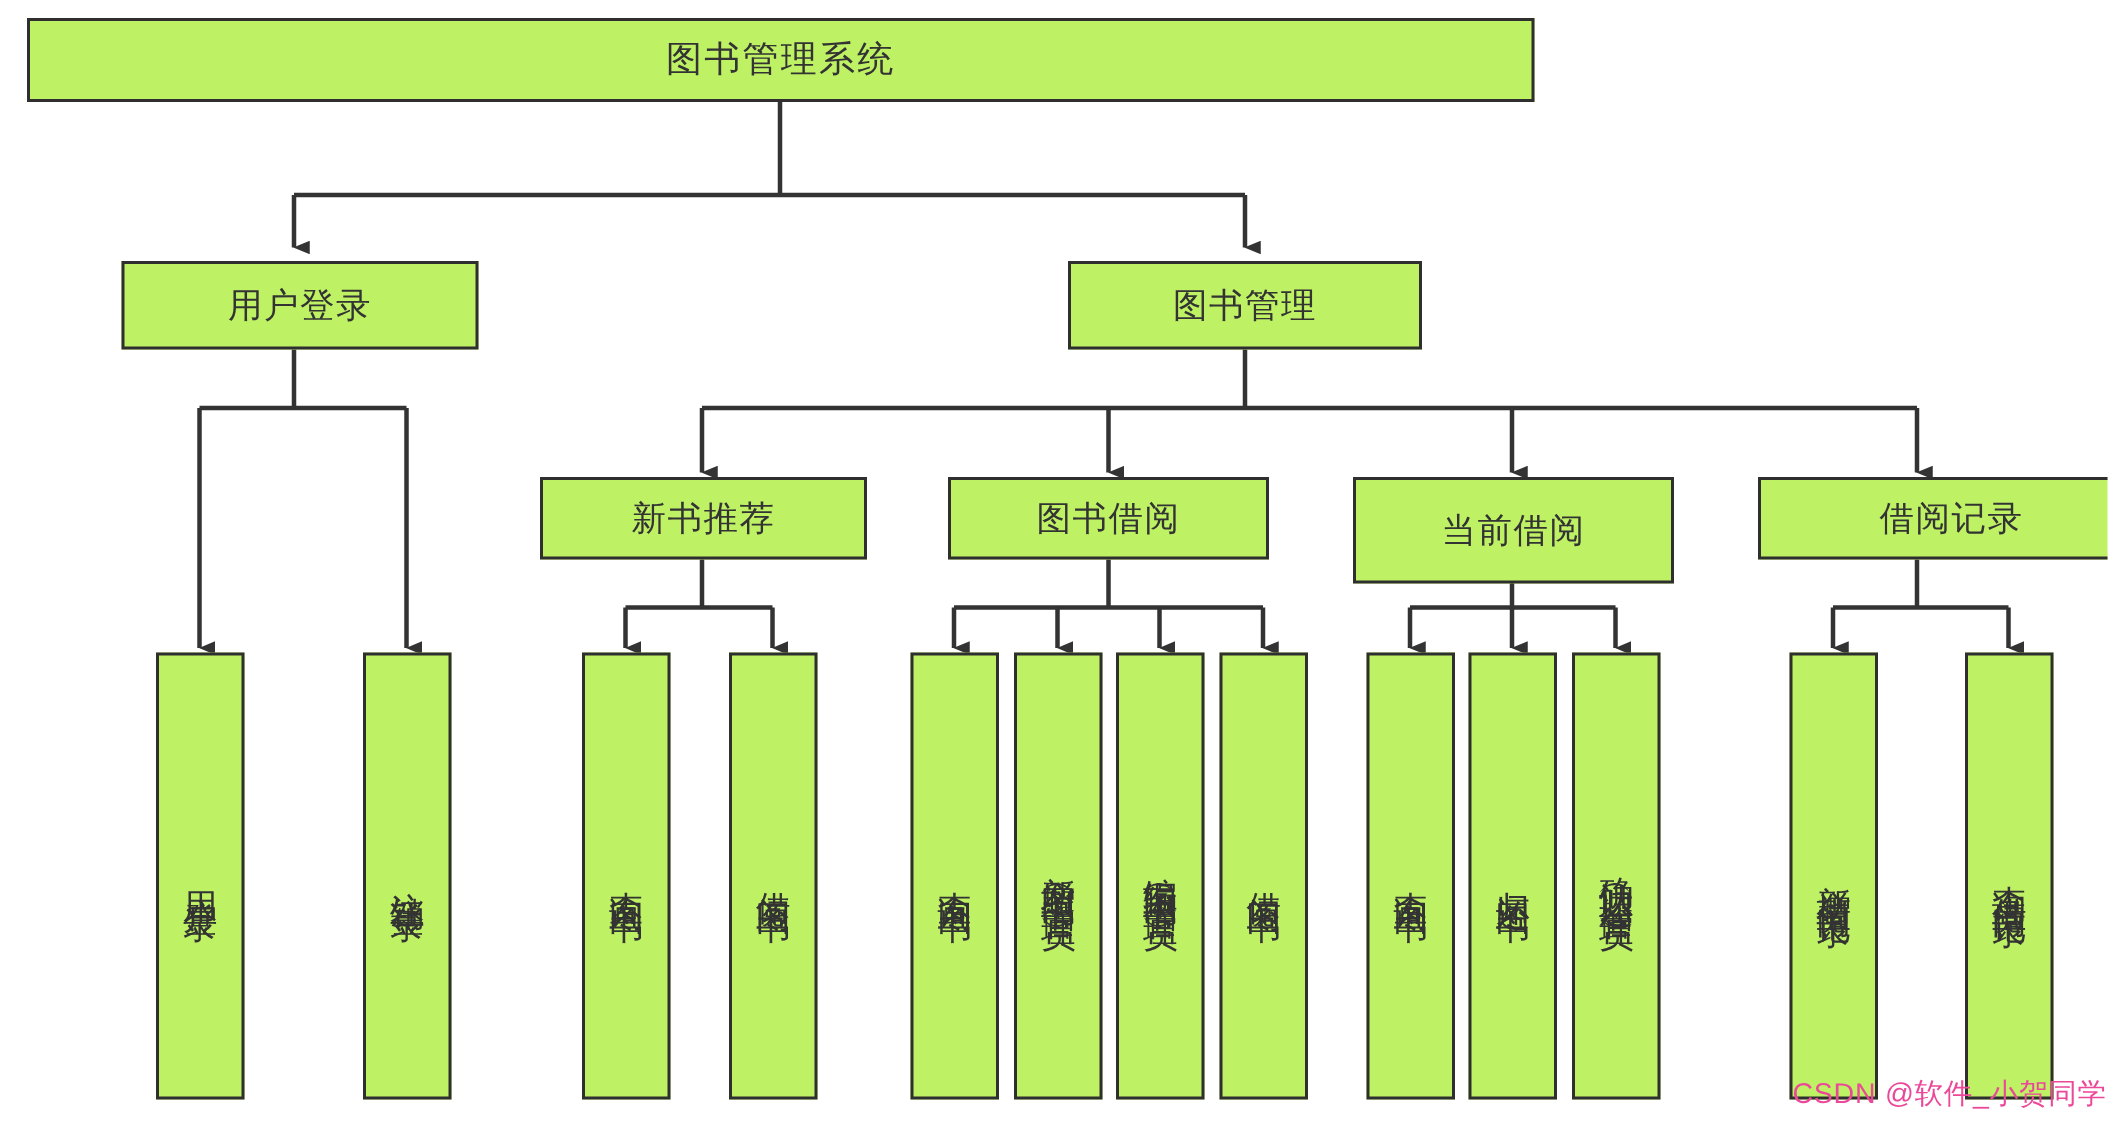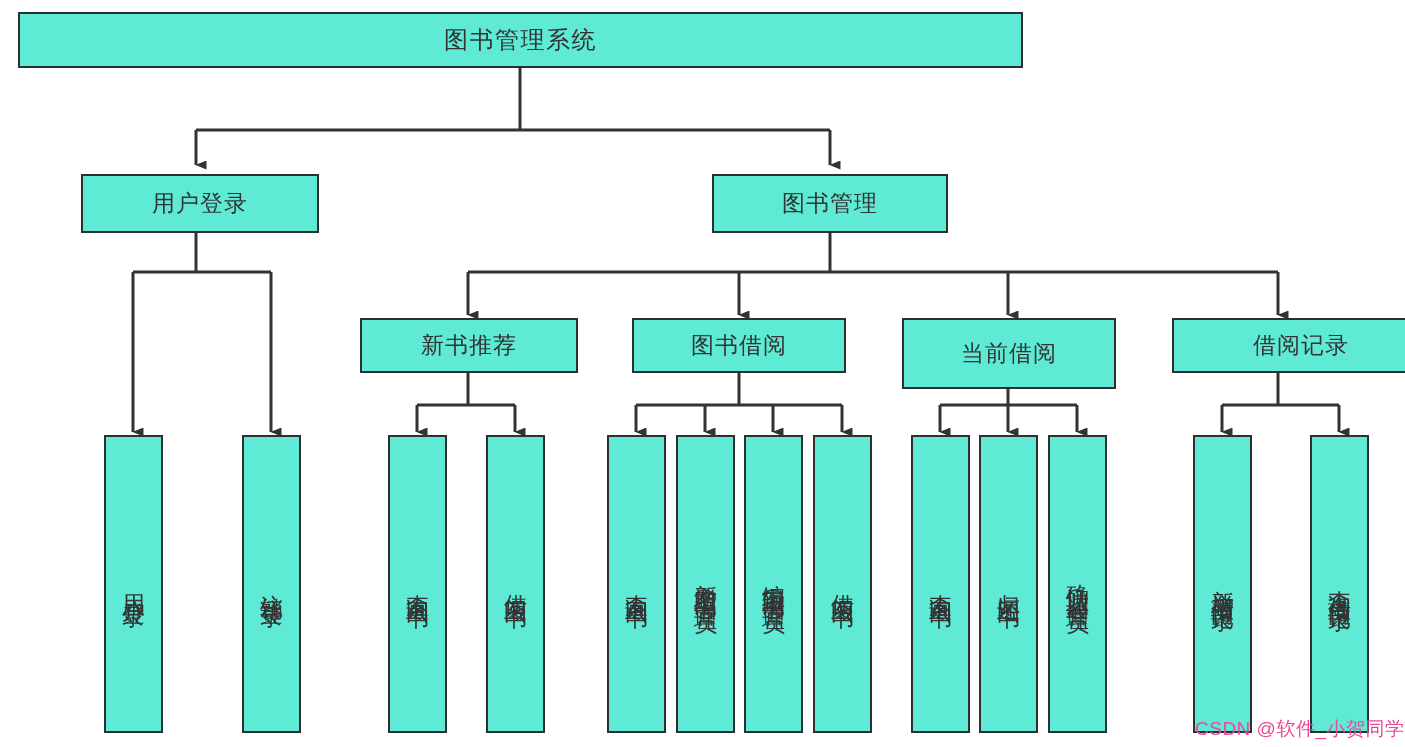--- a/index.html
+++ b/index.html
@@ -35,21 +35,21 @@
     left: 0;
     top: 0;
     width: 1405px;
     height: 747px;
     z-index: 2;
   }
 
   .node {
     position: absolute;
     box-sizing: border-box;
-    background: #5eead4;
+    background: #bef264;
     border: 2.5px solid #2f2f2f;
     display: flex;
     align-items: center;
     justify-content: center;
     text-align: center;
     line-height: 1.22;
   }
   .node .label {
     display: block;
     color: #333333;

